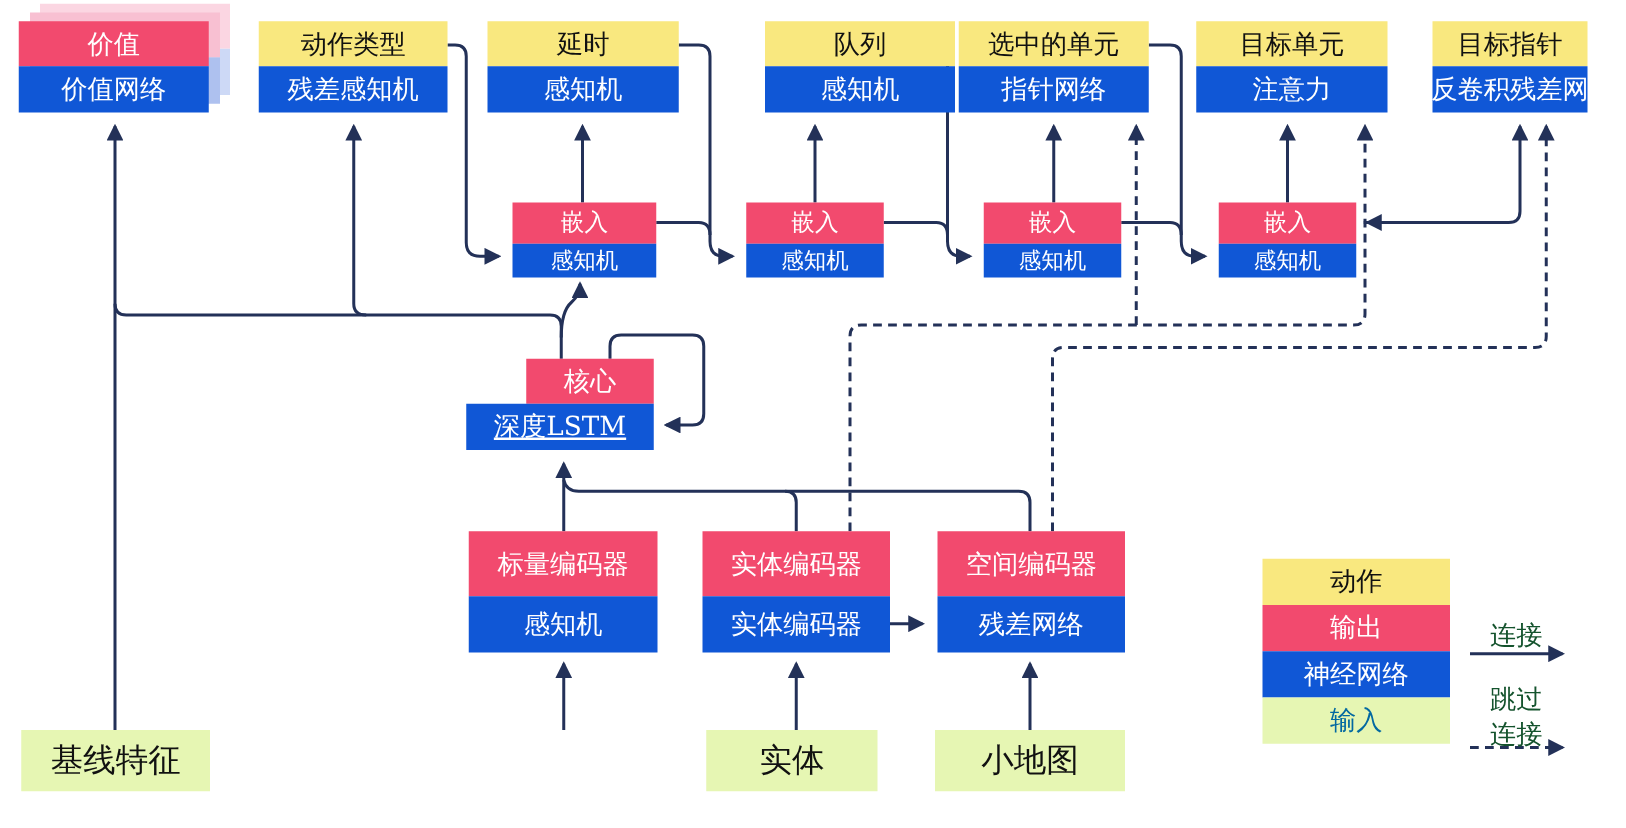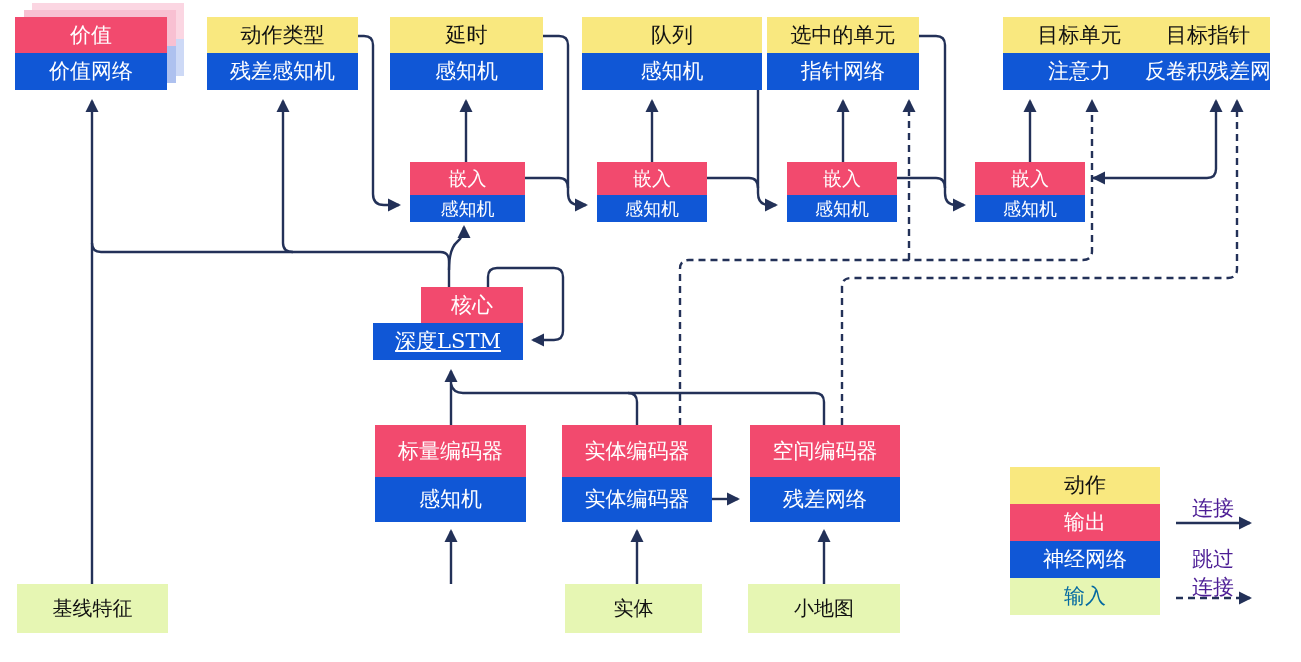--- a/index.html
+++ b/index.html
@@ -24,26 +24,26 @@
   .h-bot{height:37px;font-size:21px;}
   .e-top{height:33px;font-size:19px;}
   .e-bot{height:27px;font-size:18px;}
   .c-top{height:36px;font-size:21px;margin-left:48px;}
   .c-bot{height:37px;font-size:21px;text-decoration:underline;}
   .n-top{height:52px;font-size:21px;}
   .n-bot{height:45px;font-size:21px;}
   .input-box{
     position:absolute;z-index:2;height:49px;
     display:flex;align-items:center;justify-content:center;
-    background:#e6f6b3;color:#111111;font-size:20px;
+    background:#e6f6b3;color:#111111;font-size:26px;
   }
   .shadow{position:absolute;z-index:2;display:flex;flex-direction:column;}
   .shadow div{flex:none;}
   .legend-label{
-    position:absolute;z-index:2;color:#4c1d95;font-size:21px;
+    position:absolute;z-index:2;color:#14532d;font-size:21px;
     white-space:nowrap;
   }
 </style>
 </head>
 <body>
 
 <div id="canvas">
 
   <svg id="wires" width="1301" height="662" viewBox="0 0 1301 662">
     <defs>
@@ -120,29 +120,29 @@
     <div class="part blue h-bot">价值网络</div>
   </div>
   <div class="node" style="left:207px;top:17px;width:151px;">
     <div class="part yellow h-top">动作类型</div>
     <div class="part blue h-bot">残差感知机</div>
   </div>
   <div class="node" style="left:390px;top:17px;width:153px;">
     <div class="part yellow h-top">延时</div>
     <div class="part blue h-bot">感知机</div>
   </div>
-  <div class="node" style="left:582px;top:17px;width:180px;">
+  <div class="node" style="left:612px;top:17px;width:152px;">
     <div class="part yellow h-top">队列</div>
     <div class="part blue h-bot">感知机</div>
   </div>
   <div class="node" style="left:767px;top:17px;width:152px;">
     <div class="part yellow h-top">选中的单元</div>
     <div class="part blue h-bot">指针网络</div>
   </div>
-  <div class="node" style="left:957px;top:17px;width:153px;margin-left:46px;">
+  <div class="node" style="left:957px;top:17px;width:153px;">
     <div class="part yellow h-top">目标单元</div>
     <div class="part blue h-bot">注意力</div>
   </div>
   <div class="node" style="left:1146px;top:17px;width:124px;">
     <div class="part yellow h-top">目标指针</div>
     <div class="part blue h-bot">反卷积残差网</div>
   </div>
 
   <div class="node" style="left:410px;top:162px;width:115px;">
     <div class="part red e-top">嵌入</div>
@@ -176,21 +176,21 @@
   </div>
   <div class="node" style="left:750px;top:425px;width:150px;">
     <div class="part red n-top">空间编码器</div>
     <div class="part blue n-bot">残差网络</div>
   </div>
 
   <div class="input-box" style="left:17px;top:584px;width:151px;">基线特征</div>
   <div class="input-box" style="left:565px;top:584px;width:137px;">实体</div>
   <div class="input-box" style="left:748px;top:584px;width:152px;">小地图</div>
 
-  <div class="node" style="left:1010px;top:467px;width:150px;">
+  <div class="node" style="left:1010px;top:447px;width:150px;">
     <div class="part yellow" style="height:37px;font-size:21px;">动作</div>
     <div class="part red" style="height:37px;font-size:21px;">输出</div>
     <div class="part blue" style="height:37px;font-size:21px;">神经网络</div>
     <div class="part green" style="height:37px;font-size:21px;">输入</div>
   </div>
   <div class="legend-label" style="left:1192px;top:494px;">连接</div>
   <div class="legend-label" style="left:1192px;top:545px;">跳过</div>
   <div class="legend-label" style="left:1192px;top:573px;">连接</div>
 
 </div>

